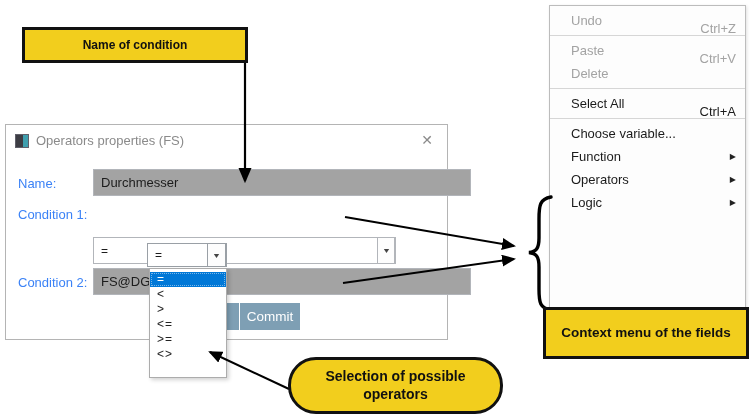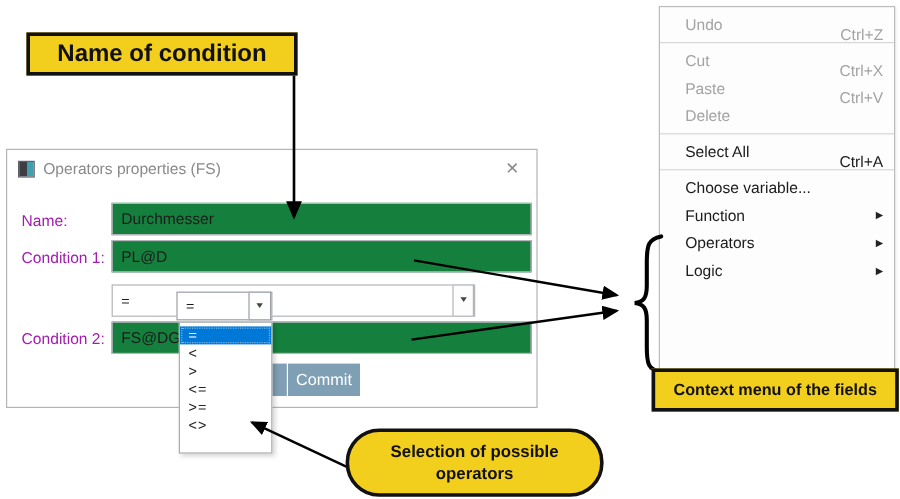--- a/index.html
+++ b/index.html
@@ -5,40 +5,40 @@
   html,body{margin:0;padding:0;background:#ffffff;}
   *{box-sizing:border-box;font-family:"Liberation Sans",sans-serif;}
   .canvas{position:relative;width:750px;height:416px;background:#ffffff;overflow:hidden;}
 
   
   .callout{
     position:absolute;background:#F2CE1D;border:3px solid #111111;
     display:flex;flex-direction:column;align-items:center;justify-content:center;
     font-weight:bold;color:#111111;text-align:center;z-index:60;line-height:1.25;
   }
-  .callout-1{left:22px;top:27px;width:226px;height:36px;font-size:20px;}
+  .callout-1{left:22px;top:27px;width:226px;height:36px;font-size:12px;}
   .callout-2{left:288px;top:357px;width:215px;height:57px;font-size:14px;border-radius:28px;}
-  .callout-3{left:543px;top:307px;width:206px;height:36px;font-size:13.5px;}
+  .callout-3{left:543px;top:307px;width:206px;height:52px;font-size:13.5px;}
 
   
   .dialog{
     position:absolute;left:5px;top:124px;width:443px;height:216px;
     background:#ffffff;border:1px solid #b4b4b4;z-index:10;
   }
   .titlebar{position:absolute;left:0;top:0;width:100%;height:30px;}
   .app-icon{
     position:absolute;left:9px;top:9px;width:14px;height:14px;
     border:1px solid #60606a;
     background:linear-gradient(90deg,#3d3d44 55%,#3f9fae 55%);
   }
   .dialog-title{position:absolute;left:30px;top:8px;font-size:13px;color:#8a8a8a;white-space:nowrap;}
   .close-btn{position:absolute;right:10px;top:5px;width:20px;height:20px;display:flex;align-items:center;justify-content:center;color:#8a8a8a;font-size:14px;cursor:default;}
-  .fld-label{position:absolute;font-size:13px;color:#a21caf;white-space:nowrap;}
+  .fld-label{position:absolute;font-size:13px;color:#3b82f6;white-space:nowrap;}
   .txt{
-    position:absolute;width:350px;height:27px;border:1px solid #b2b5ba;background:#15803d;
+    position:absolute;width:378px;height:27px;border:1px solid #b2b5ba;background:#a3a3a3;
     font-size:13px;color:#1c1c1c;padding:0 0 0 7px;outline:none;
   }
   .combo-wide{
     position:absolute;left:87px;top:112px;width:303px;height:27px;
     border:1px solid #b2b5ba;background:#fff;font-size:12px;color:#1c1c1c;
     display:flex;align-items:center;padding-left:7px;
   }
   .combo-wide .arrow-box{
     position:absolute;right:0;top:-1px;width:18px;height:27px;
     border:1px solid #b2b5ba;background:#fdfdfd;display:flex;align-items:center;justify-content:center;
@@ -99,21 +99,20 @@
       <div class="dialog-title">Operators properties (FS)</div>
       <div class="close-btn">
         <span>✕</span>
       </div>
     </div>
 
     <div class="fld-label" style="left:12px;top:51px;">Name:</div>
     <input class="txt" style="left: 87px; top: 44px;" value="Durchmesser">
 
     <div class="fld-label" style="left:12px;top:82px;">Condition 1:</div>
-    <input class="txt" style="left: 87px; top: 75px;" value="PL@D">
 
     <div class="combo-wide">
       <span>=</span>
       <span class="arrow-box">
         <span class="arrow-glyph">▼</span>
       </span>
     </div>
 
     <div class="fld-label" style="left:12px;top:150px;">Condition 2:</div>
     <input class="txt" style="left: 87px; top: 143px;" value="FS@DG">
@@ -137,24 +136,20 @@
     <div class="op">&gt;=</div>
     <div class="op">&lt;&gt;</div>
   </div>
 
   <div class="menu">
     <div class="mi dis">
       <span>Undo</span>
       <span class="sc">Ctrl+Z</span>
     </div>
     <div class="msep"></div>
-    <div class="mi dis">
-      <span>Cut</span>
-      <span class="sc">Ctrl+X</span>
-    </div>
     <div class="mi dis">
       <span>Paste</span>
       <span class="sc">Ctrl+V</span>
     </div>
     <div class="mi dis">
       <span>Delete</span>
     </div>
     <div class="msep"></div>
     <div class="mi">
       <span>Select All</span>

